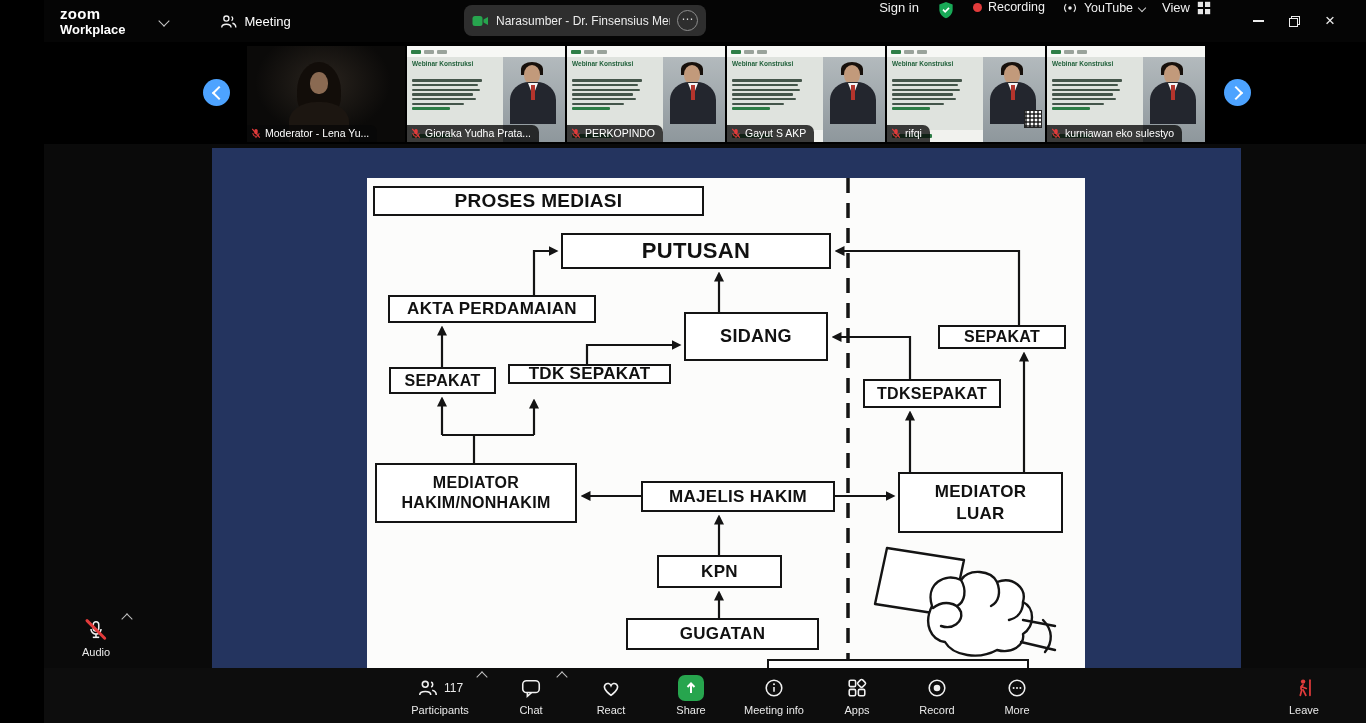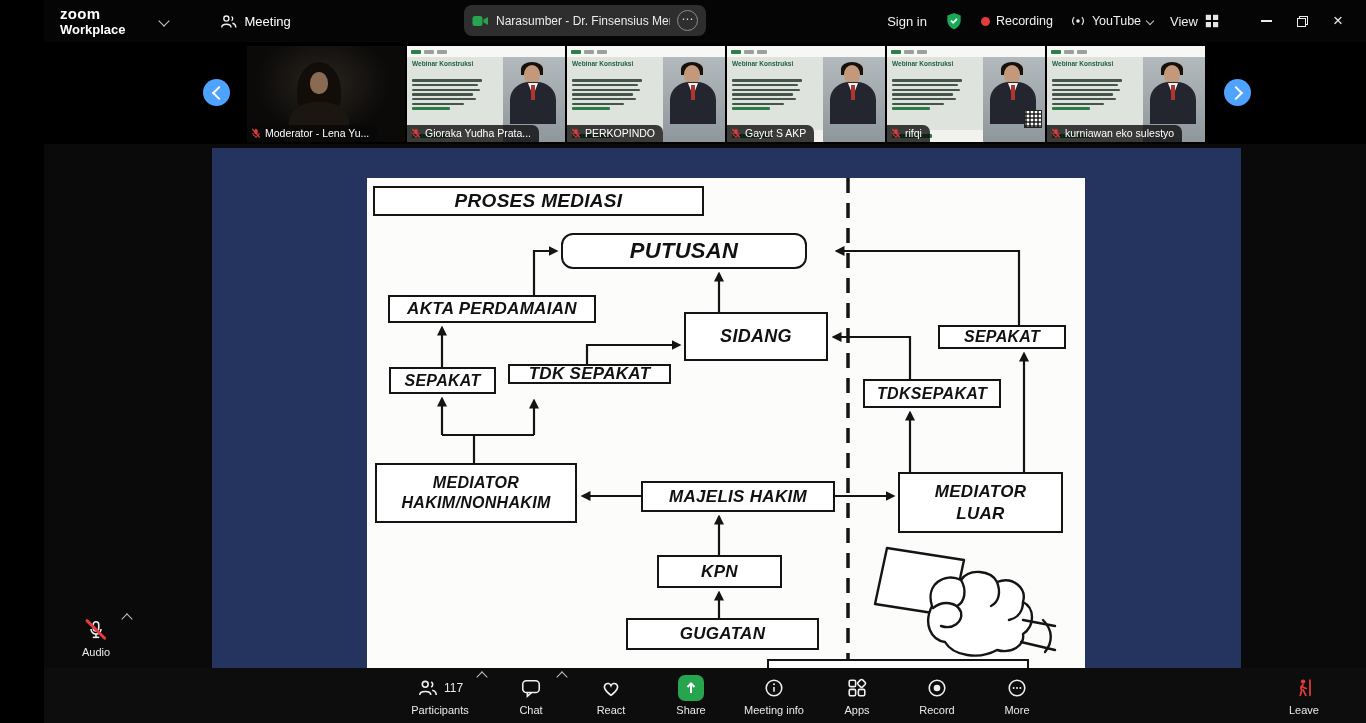--- a/index.html
+++ b/index.html
@@ -12,21 +12,21 @@
   .logo .z{font-weight:bold;font-size:15px;letter-spacing:.3px;}
   .logo .w{font-size:13px;font-weight:bold;margin-top:2px;}
   .logo-caret{margin-left:34px;}
   .chev{display:inline-block;width:7px;height:7px;border-left:1.6px solid #c9c9c9;border-top:1.6px solid #c9c9c9;}
   .chev.up{transform:rotate(45deg);}
   .chev.down{transform:rotate(225deg);}
   .meeting-tab{margin-left:42px;display:flex;align-items:center;gap:8px;font-size:13px;color:#fff;height:42px;padding:0 10px;}
   .active-tab{position:absolute;left:420px;top:5px;height:31px;width:242px;background:#2e2e2e;border-radius:8px;display:flex;align-items:center;gap:7px;padding:0 8px;box-sizing:border-box;}
   .active-tab .ttl{font-size:12px;color:#ececec;white-space:nowrap;overflow:hidden;flex:1;}
   .tab-more{width:19px;height:19px;border-radius:50%;border:1px solid #8d8d8d;color:#d8d8d8;font-size:12px;line-height:17px;text-align:center;flex:none;}
-  .tb-right{margin-left:auto;display:flex;align-items:center;gap:17px;padding-right:10px;}
+  .tb-right{margin-left:auto;display:flex;align-items:flex-start;gap:17px;padding-right:18px;}
   .signin{font-size:13px;color:#f2f2f2;}
   .rec{display:flex;align-items:center;gap:6px;font-size:12.5px;}
   .dot{width:9px;height:9px;border-radius:50%;background:#e23b3b;}
   .yt{display:flex;align-items:center;gap:6px;font-size:12.5px;}
   .viewb{display:flex;align-items:center;gap:7px;font-size:13px;}
   .winctl{display:flex;align-items:center;margin-left:12px;}
   .wbtn{width:36px;height:42px;display:flex;align-items:center;justify-content:center;color:#ececec;font-size:17px;}
   .min-line{width:11px;height:1.6px;background:#ececec;display:inline-block;}
   .restore{width:11px;height:11px;position:relative;display:inline-block;}
   .restore::before{content:"";position:absolute;right:0;top:0;width:7px;height:7px;border:1.4px solid #ececec;}
@@ -71,21 +71,21 @@
   .pband::before{content:"";position:absolute;left:5px;top:4px;width:40px;height:4px;background:#2d7d46;border-radius:1px;}
   .qr{position:absolute;right:3px;bottom:14px;width:16px;height:16px;background-color:#fff;border:1px solid #222;
       background-image:repeating-linear-gradient(90deg,rgba(10,10,10,.65) 0 2px,transparent 2px 4px),repeating-linear-gradient(0deg,rgba(10,10,10,.65) 0 2px,transparent 2px 4px);}
   .nameplate{position:absolute;left:0;bottom:0;max-width:156px;display:flex;align-items:center;gap:4px;background:rgba(8,8,8,.78);color:#fff;font-size:10.5px;line-height:1;padding:3px 8px 3px 4px;border-radius:0 7px 0 0;white-space:nowrap;overflow:hidden;z-index:3;}
 
   
   .stage{position:absolute;top:144px;left:0;right:0;height:524px;background:#0a0a0a;}
   .share{position:absolute;left:168px;top:4px;width:1029px;height:520px;background:#24345f;}
   .page{position:absolute;left:155px;top:30px;width:718px;height:490px;background:#fcfcfb;overflow:hidden;}
   .wires{position:absolute;left:0;top:0;z-index:1;}
-  .dbox{position:absolute;border:2px solid #141414;background:#fff;display:flex;align-items:center;justify-content:center;font-weight:bold;color:#111;text-align:center;white-space:pre-line;z-index:2;box-sizing:border-box;letter-spacing:.3px;line-height:1.25;font-style:italic;}
+  .dbox{position:absolute;border:2px solid #141414;background:#fff;display:flex;align-items:center;justify-content:center;font-weight:bold;color:#111;text-align:center;white-space:pre-line;z-index:2;box-sizing:border-box;letter-spacing:.3px;line-height:1.25;}
 
   
   .toolbar{position:absolute;bottom:0;left:0;right:0;height:55px;background:#0d0d0d;display:flex;align-items:center;color:#e9e9e9;}
   .tleft{display:flex;margin-left:16px;gap:56px;flex-direction:column;}
   .tcenter{flex:1;display:flex;justify-content:center;gap:8px;margin-left:46px;}
   .titem{position:relative;display:flex;flex-direction:column;align-items:center;justify-content:center;gap:4px;min-width:54px;padding:0 9px;height:60px;}
   .tlabel{font-size:11px;color:#e9e9e9;white-space:nowrap;}
   .iwrap{height:24px;display:flex;align-items:center;justify-content:center;position:relative;}
   .iwrap.row{gap:5px;}
   .slash{position:absolute;left:-3px;top:10px;width:28px;height:2.6px;background:#e23b3b;border-radius:2px;transform:rotate(45deg);}
@@ -411,21 +411,21 @@
             <path d="M630 404 C634 414 632 424 624 428" fill="none"></path>
             <path d="M656 424 C656 434 650 440 642 442" fill="none"></path>
             <path d="M566 430 C576 422 590 424 594 434 C596 444 586 452 574 448" fill="none"></path>
             <path d="M656 442 L688 448" fill="none"></path>
             <path d="M654 464 L688 472" fill="none"></path>
             <path d="M676 442 C686 452 686 464 678 474" fill="none"></path>
           </g>
         </svg>
 
         <div class="dbox" style="left:6px;top:8px;width:331px;height:30px;font-size:19px;border-width:2.5px;">PROSES MEDIASI</div>
-        <div class="dbox" style="left:194px;top:55px;width:246px;height:36px;font-size:22px;border-radius:12px;">PUTUSAN</div>
+        <div class="dbox" style="left:194px;top:55px;width:270px;height:36px;font-size:22px;">PUTUSAN</div>
         <div class="dbox" style="left:21px;top:117px;width:208px;height:28px;font-size:17px;">AKTA PERDAMAIAN</div>
         <div class="dbox" style="left:317px;top:134px;width:144px;height:49px;font-size:18px;">SIDANG</div>
         <div class="dbox" style="left:571px;top:147px;width:128px;height:24px;font-size:16px;">SEPAKAT</div>
         <div class="dbox" style="left:22px;top:189px;width:107px;height:27px;font-size:16px;">SEPAKAT</div>
         <div class="dbox" style="left:141px;top:186px;width:163px;height:20px;font-size:17px;">TDK SEPAKAT</div>
         <div class="dbox" style="left:496px;top:201px;width:138px;height:29px;font-size:16px;">TDKSEPAKAT</div>
         <div class="dbox" style="left:8px;top:285px;width:202px;height:60px;font-size:16px;">MEDIATOR
 HAKIM/NONHAKIM</div>
         <div class="dbox" style="left:274px;top:303px;width:194px;height:31px;font-size:17px;">MAJELIS HAKIM</div>
         <div class="dbox" style="left:531px;top:294px;width:165px;height:61px;font-size:17px;">MEDIATOR

